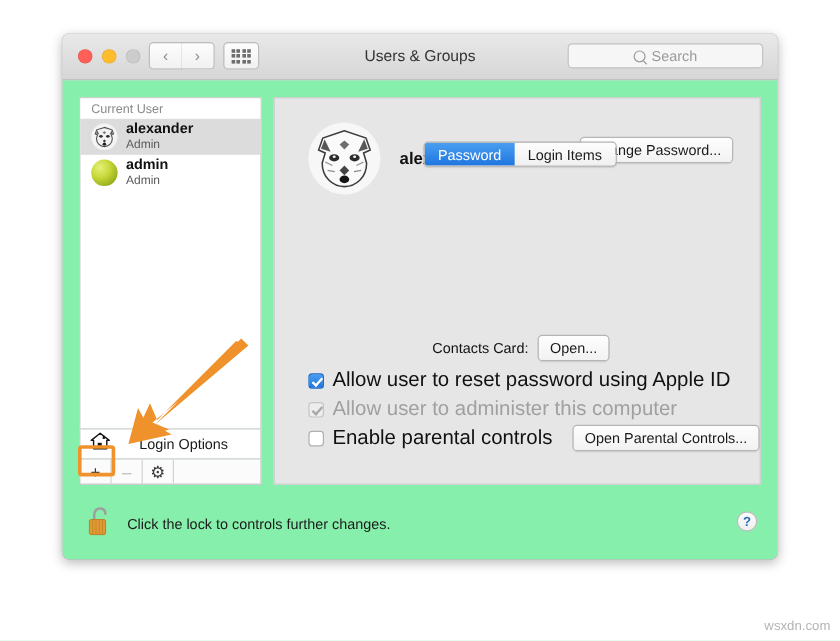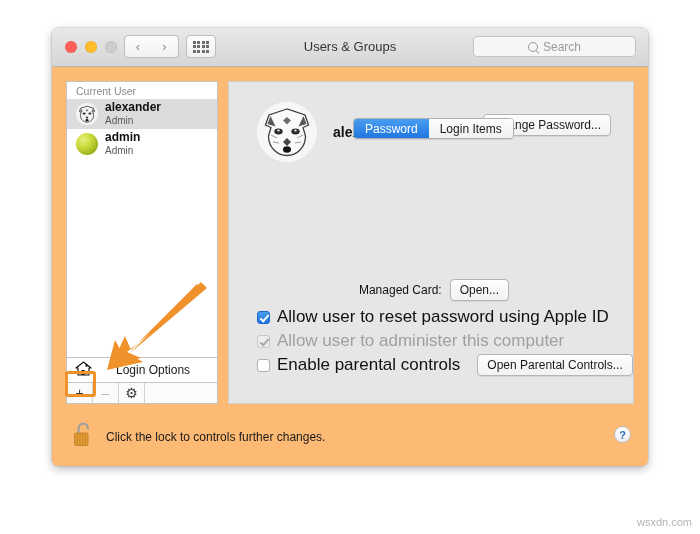--- a/index.html
+++ b/index.html
@@ -124,21 +124,21 @@
     background: #9a9a9a;
     right: -1.6px; bottom: -3.3px;
     transform: rotate(-45deg);
   }
   #search-placeholder { font-size: 12px; color: #9a9a9a; }
 
   
   #body {
     position: relative;
     height: 400px;
-    background: #fdba74;
+    background: #86efac;
   }
 
   
   #sidebar {
     position: absolute;
     left: 14px;
     top: 14px;
     width: 152px;
     height: 277px;
     background: #ffffff;
@@ -532,21 +532,21 @@
             <ellipse cx="30" cy="47.5" rx="4" ry="3.2" fill="#141414"></ellipse>
             <path d="M14 33 L20 36 M46 33 L40 36 M16 40 L22 41 M44 40 L38 41" stroke="#8d8d8d" stroke-width="0.9" fill="none"></path>
           </svg>
         </span>
         <span id="account-name">alexander</span>
       </div>
 
       <button id="change-password" class="pushbtn">Change Password...</button>
 
       <div id="contacts-row">
-        <span id="contacts-label">Managed Card:</span>
+        <span id="contacts-label">Contacts Card:</span>
         <button class="pushbtn">Open...</button>
       </div>
 
       <div class="cbrow" id="cbrow-1">
         <span class="checkbox checked"></span>
         <span class="cb-label">Allow user to reset password using Apple ID</span>
       </div>
 
       <div class="cbrow" id="cbrow-2">
         <span class="checkbox disabled-checked"></span>

